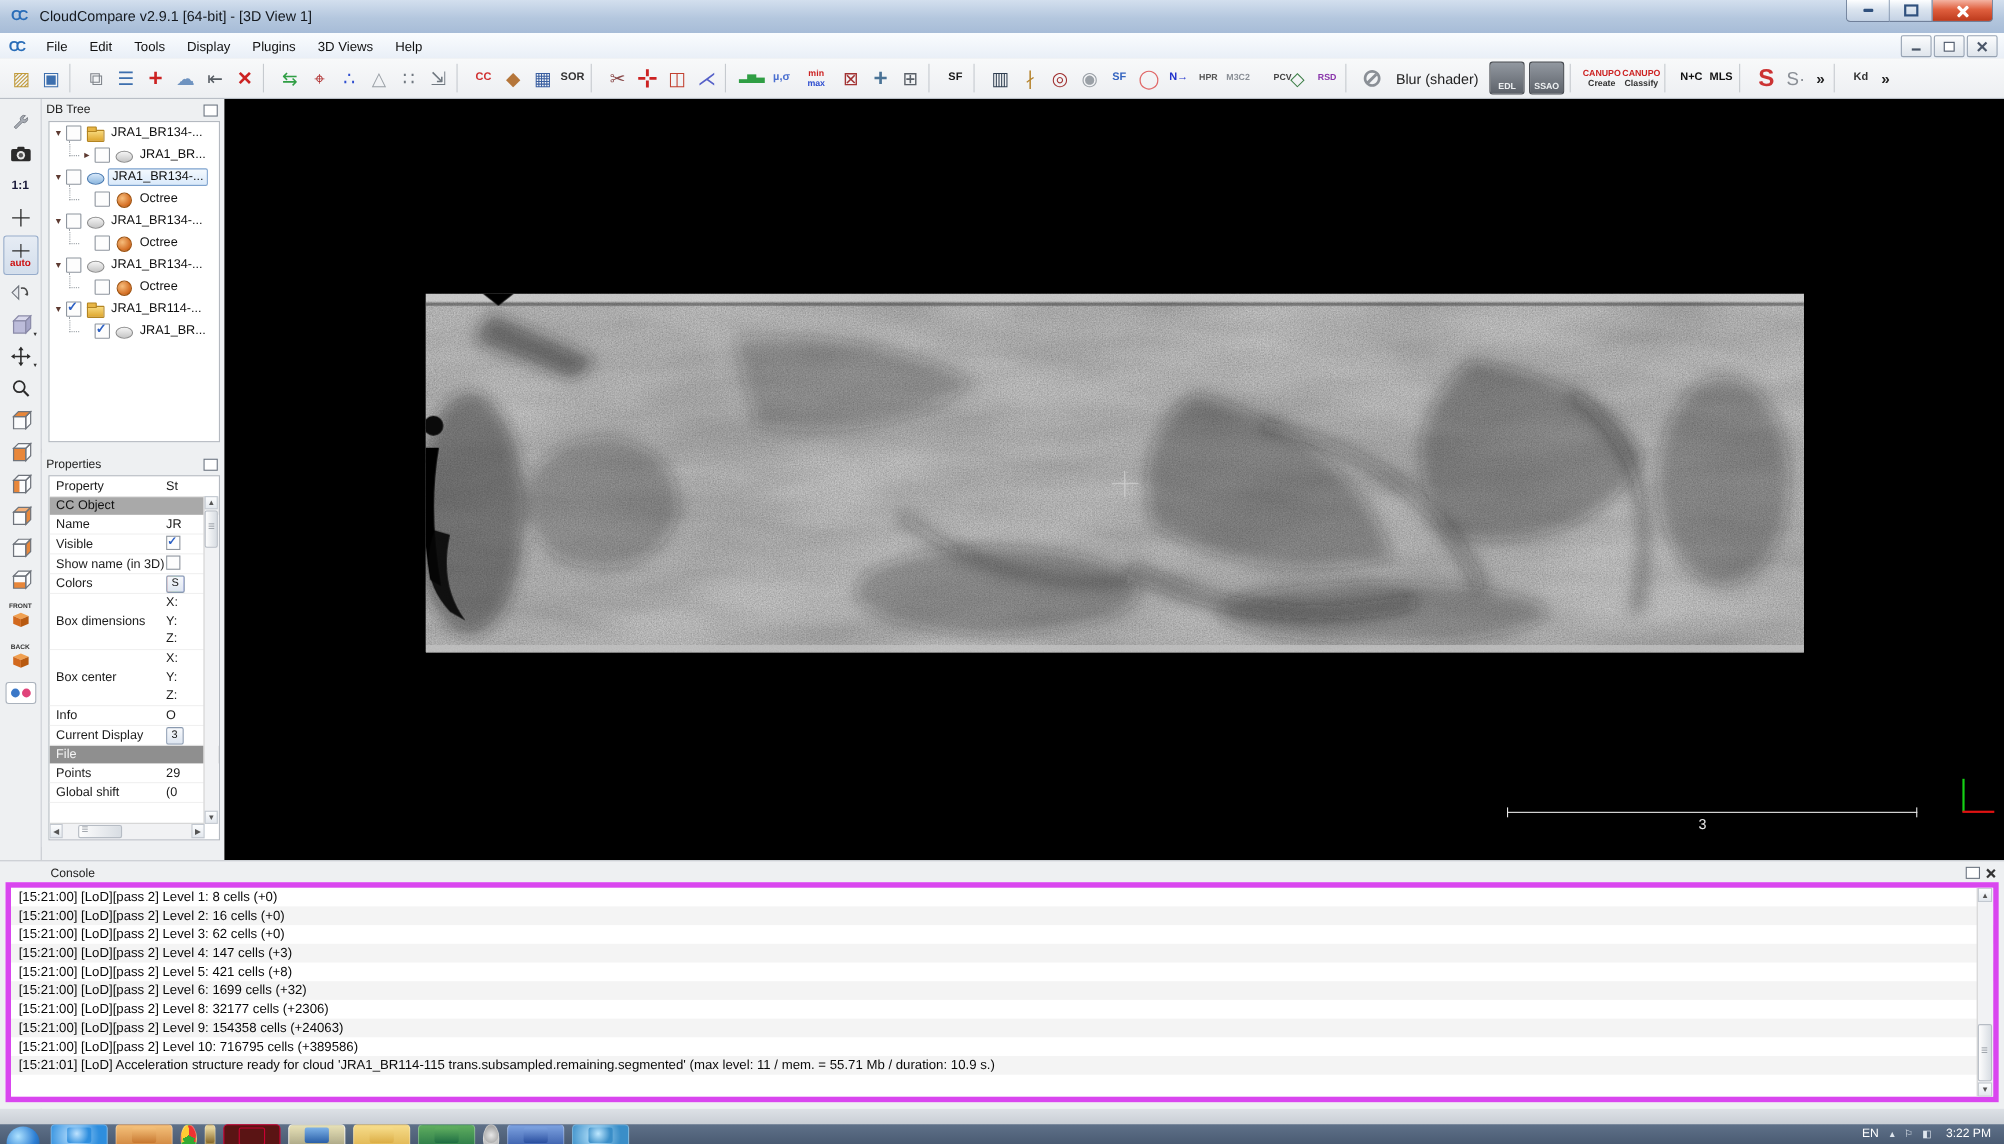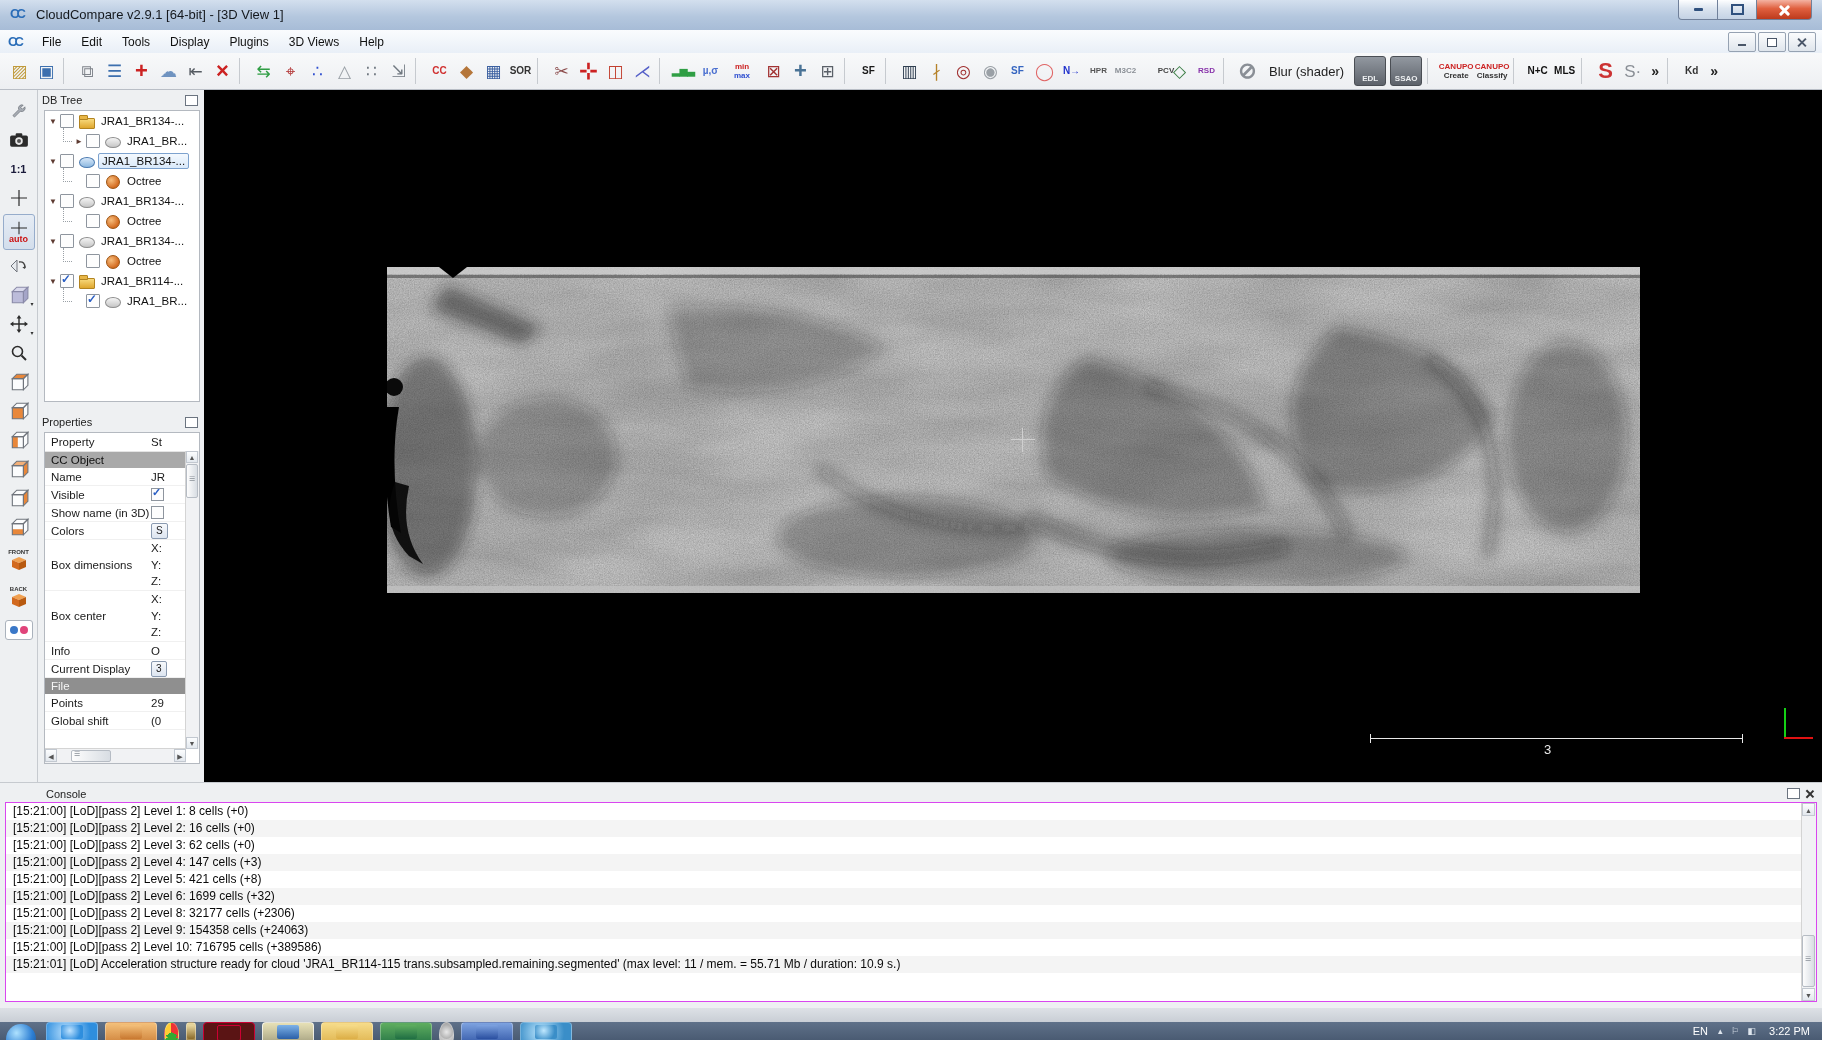--- a/index.html
+++ b/index.html
@@ -135,21 +135,21 @@
   .scalebar .bar{position:absolute;left:0;top:6px;width:373px;height:1px;background:#e8e8e8;}
   .scalebar .t1,.scalebar .t2{position:absolute;top:2px;width:1px;height:9px;background:#e8e8e8;}
   .scalebar .t1{left:0;} .scalebar .t2{right:0;}
   .scalelbl{position:absolute;left:1340px;top:652px;color:#e8e8e8;font-size:13px;}
   .axis{position:absolute;left:1572px;top:618px;width:42px;height:38px;}
   .axis .gy{position:absolute;left:8px;top:0;width:2px;height:30px;background:#15d015;}
   .axis .rx{position:absolute;left:8px;top:29px;width:29px;height:2px;background:#e01212;}
   
   .console{position:absolute;left:0;top:782px;width:1822px;height:226px;background:#eef0f2;border-top:1px solid #c6cacf;box-sizing:border-box;}
   .chead{height:17px;display:flex;align-items:center;padding:2px 8px 0 46px;font-size:11px;color:#222;}
-  .cbody{position:absolute;left:5px;right:5px;top:19px;bottom:6px;background:#fff;border:1px solid #d946ef;overflow:hidden;}
+  .cbody{position:absolute;left:5px;right:5px;top:19px;bottom:6px;background:#fff;border:5px solid #d946ef;overflow:hidden;}
   .cline{height:17px;line-height:17px;padding-left:7px;font-size:12px;color:#0a0a0a;white-space:nowrap;}
   .cline:nth-child(even){background:#f4f4f4;}
   .cscroll{position:absolute;right:0;top:0;bottom:0;width:14px;background:#f1f2f4;border-left:1px solid #d4d4d4;}
   .cscroll .sarr{position:absolute;left:0;width:13px;height:13px;font-size:7px;color:#555;text-align:center;line-height:13px;background:linear-gradient(#fcfdfe,#e3e8ee);border:1px solid #c2c8d0;box-sizing:border-box;}
   .cscroll .up{top:0;} .cscroll .dn{bottom:0;}
   .cscroll .sthumb{left:0;width:13px;bottom:14px;height:52px;}
   
   .winedge{position:absolute;left:0;top:1008px;width:1822px;height:14px;background:linear-gradient(#dde1e6,#c9ced5);}
   .taskbar{position:absolute;left:0;top:1022px;width:1822px;height:36px;background:linear-gradient(#5f7189,#35455c);display:flex;align-items:flex-start;}
   .orb{width:30px;height:30px;border-radius:50%;margin:2px 10px 0 6px;flex:none;

